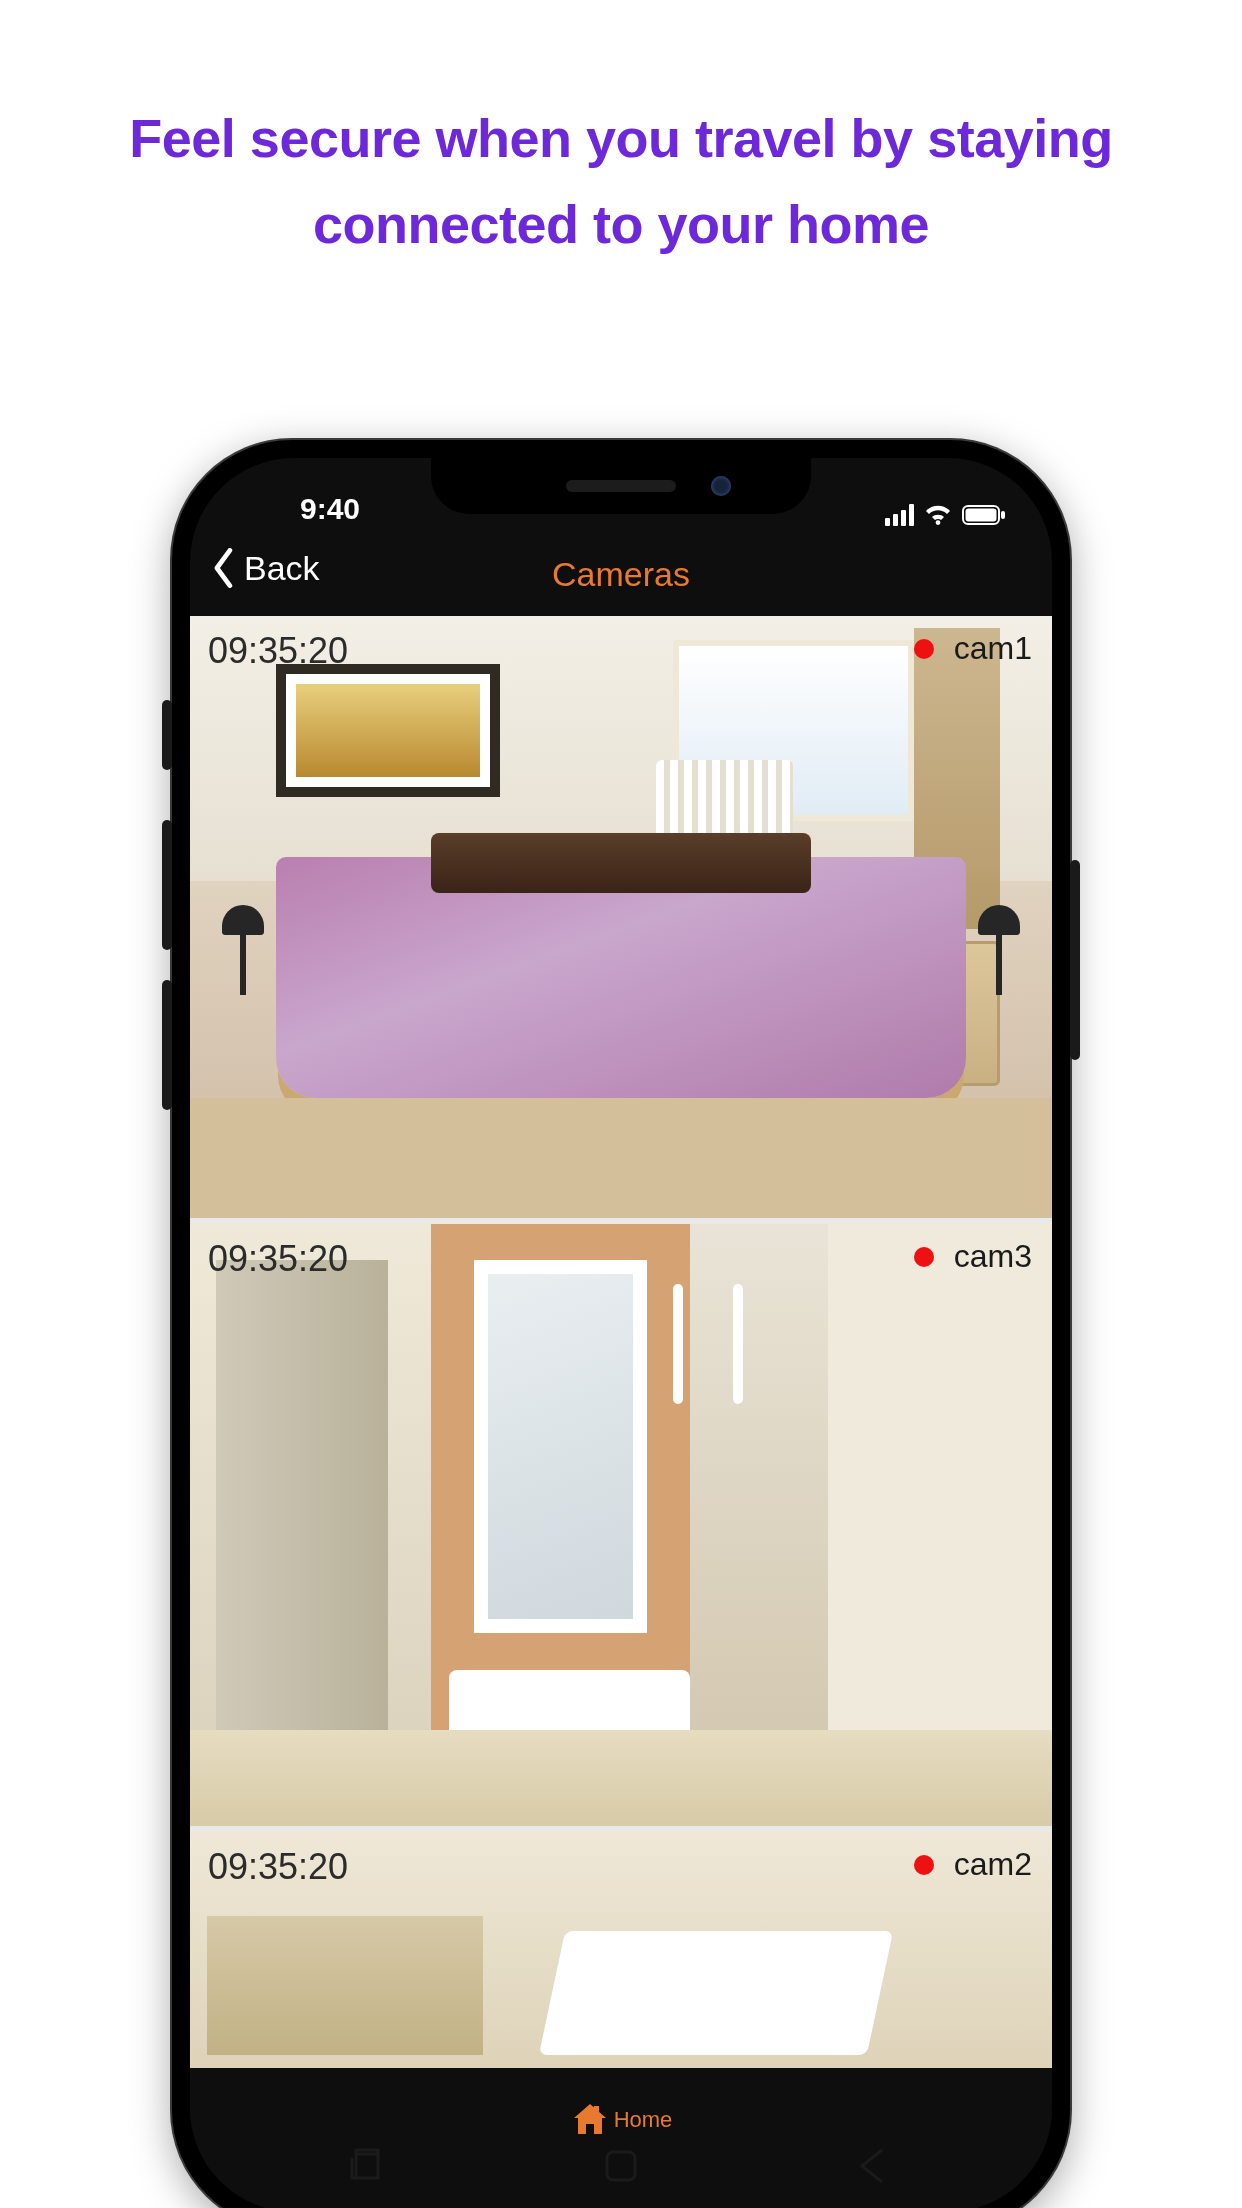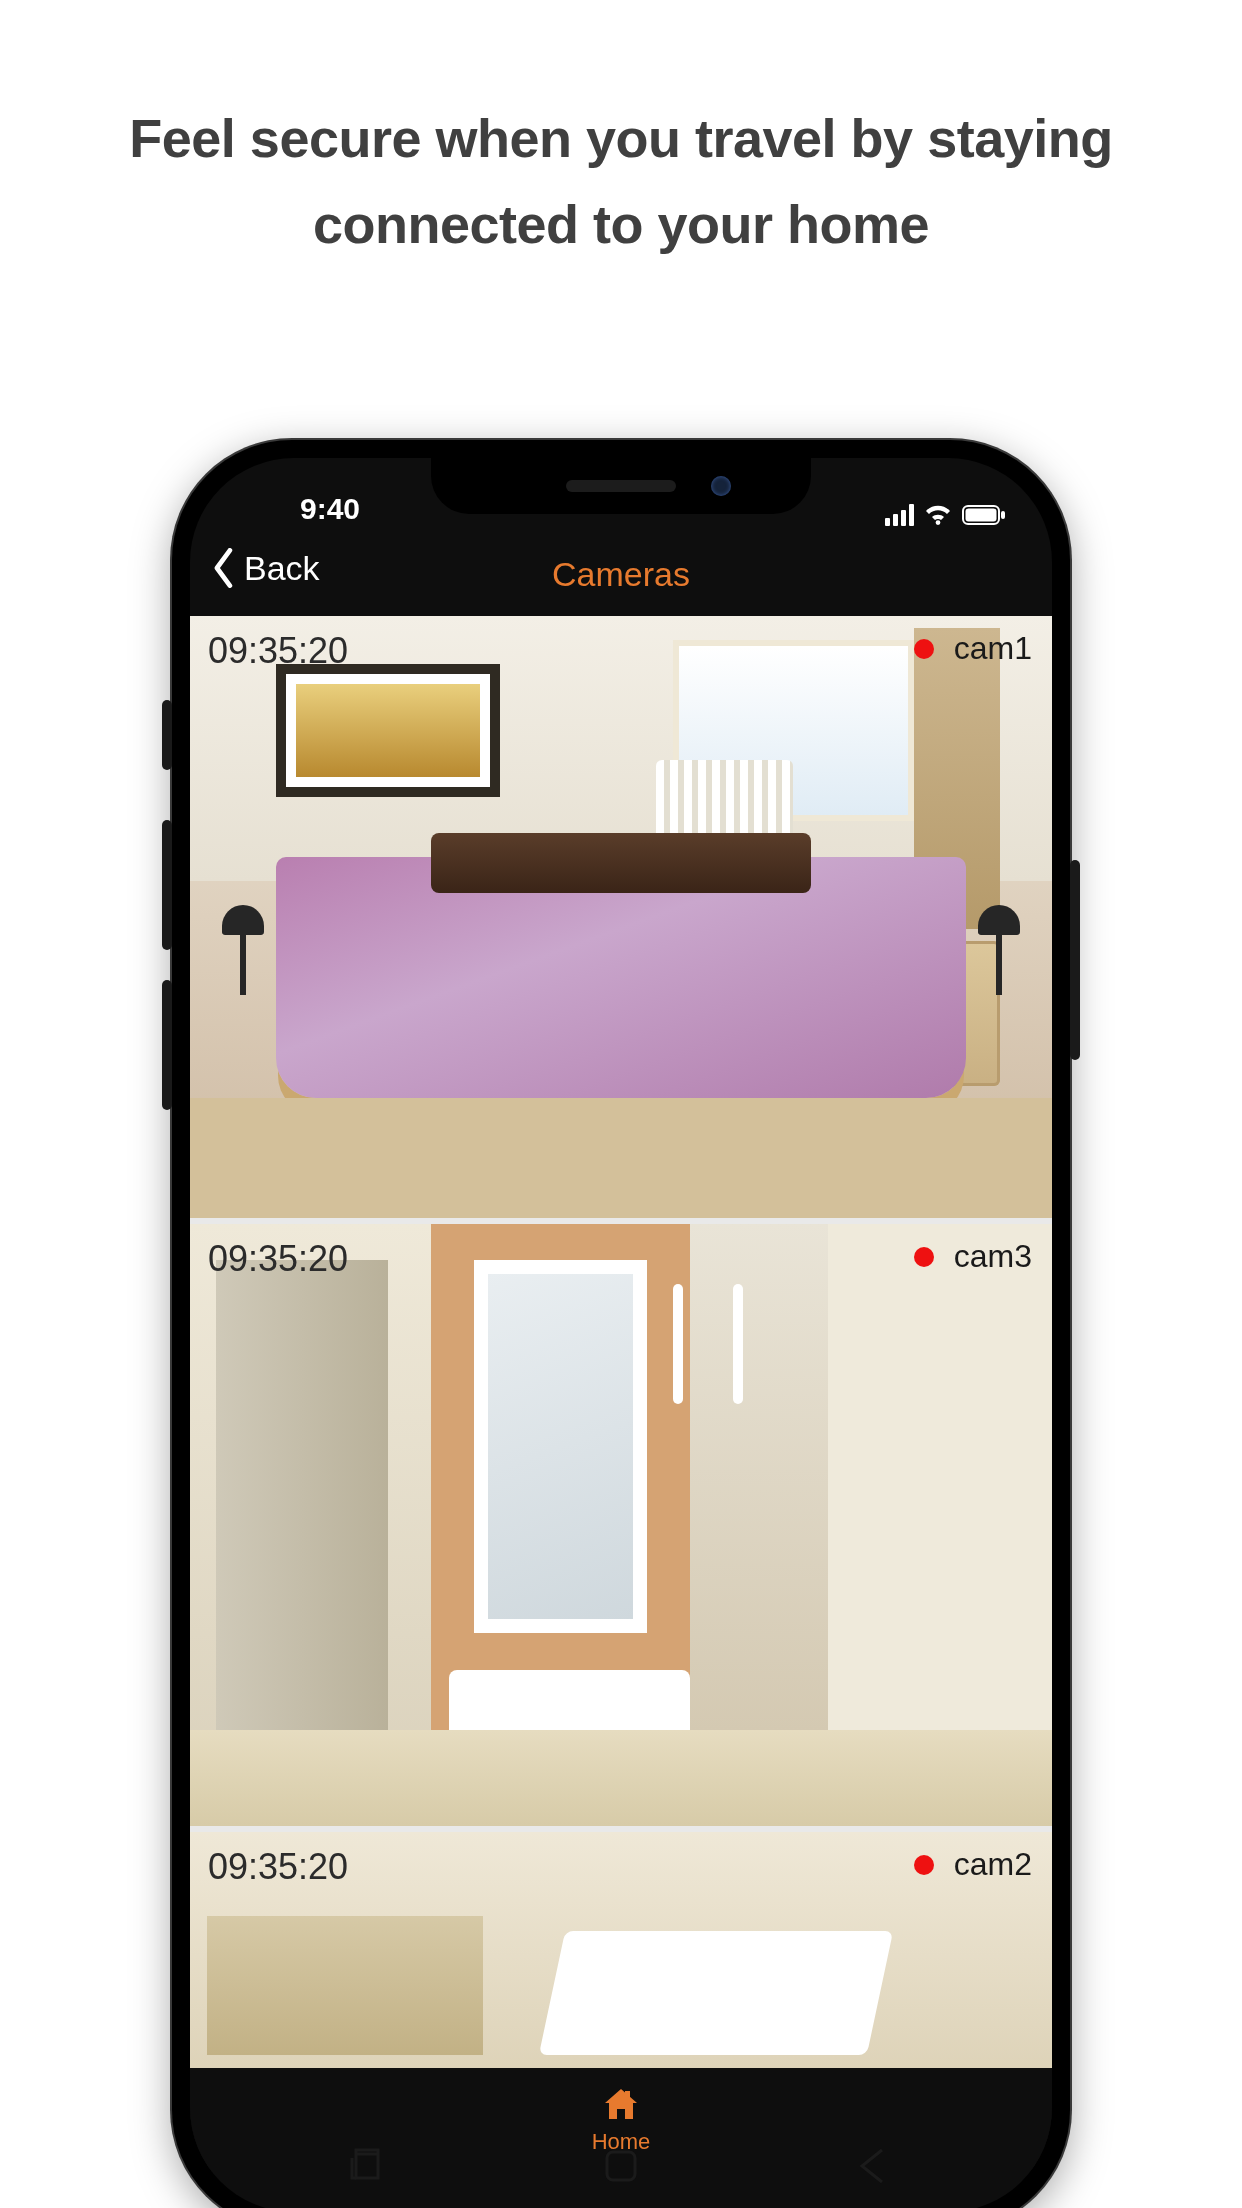--- a/index.html
+++ b/index.html
@@ -13,21 +13,21 @@
   }
 
   
   .headline {
     text-align: center;
     padding: 95px 60px 0;
     font-size: 54px;
     font-weight: 800;
     line-height: 1.6;
     letter-spacing: -0.5px;
-    color: #404040;
+    color: #6d28d9;
     font-stretch: condensed;
   }
 
   
   .phone {
     position: absolute;
     left: 50%;
     transform: translateX(-50%);
     top: 440px;
     width: 898px;
@@ -170,21 +170,21 @@
     display:flex; align-items:center; gap:20px;
     font-size:32px; color:#1a1a1a;
   }
   .rec-dot { width:20px; height:20px; background:#e11; border-radius:50%; }
 
   
   .tabbar {
     position:absolute; left:0; right:0; bottom:40px; height:104px;
     background:#0e0e0e; display:flex;
   }
-  .tab { flex:1; display:flex; flex-direction:column; align-items:center; justify-content:center; gap:4px; font-size:22px; }
+  .tab { flex:1; display:flex; flex-direction:row; align-items:center; justify-content:center; gap:4px; font-size:22px; }
   .tab.active { color:#e77a2e; }
   .tab.inactive { color:#8a8a8a; }
   .tab svg { width:40px; height:40px; }
 
   
   .softkeys {
     position:absolute; left:50%; transform:translateX(-50%);
     bottom:4px; width:760px; height:76px;
     display:flex; justify-content:space-around; align-items:center;
   }

